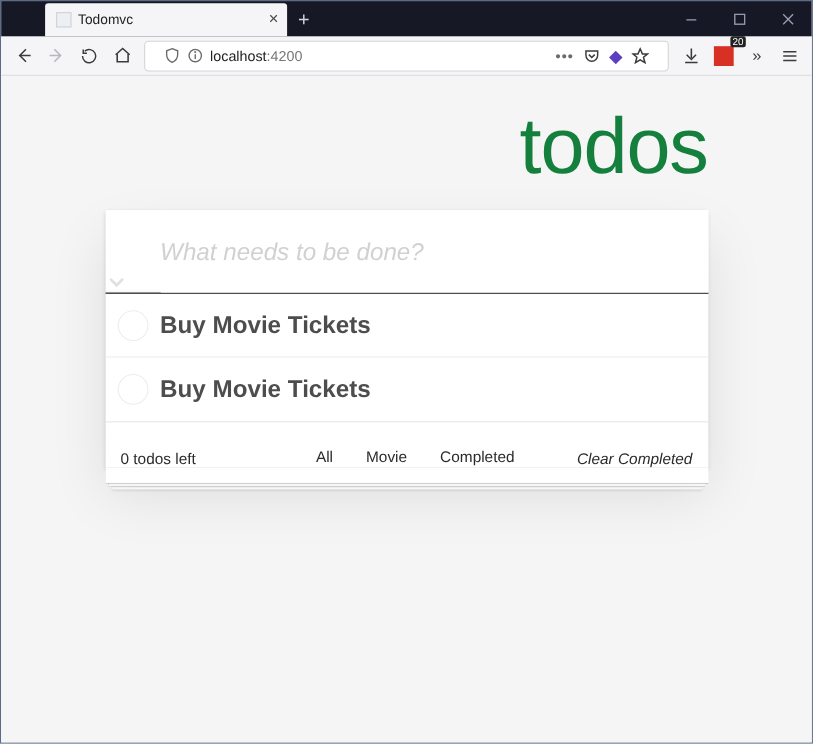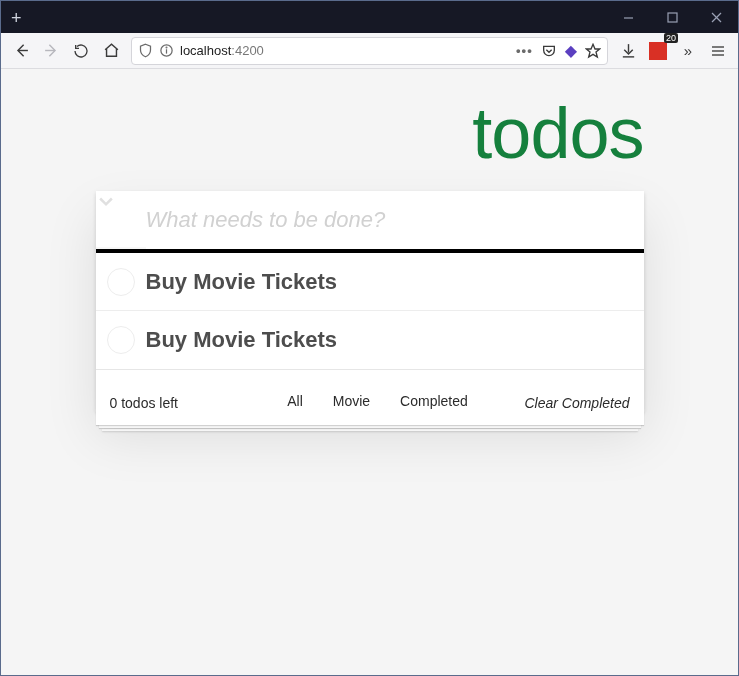--- a/index.html
+++ b/index.html
@@ -92,21 +92,21 @@
   .tb-btn.disabled { color: #b7b7bd; }
   .addr {
     flex: 1;
     height: 28px;
     margin: 0 4px;
     background: #fff;
     border: 1px solid #d5d5da;
     border-radius: 4px;
     display: flex;
     align-items: center;
-    padding: 0 6px;
+    padding: 0 17px;
     font-size: 13px;
     color: #777;
     gap: 6px;
   }
   .addr .url-host { color: #222; }
   .addr-right {
     margin-left: auto;
     display: flex;
     align-items: center;
     gap: 8px;
@@ -145,23 +145,23 @@
     font-family: "Helvetica Neue", Arial, sans-serif;
     letter-spacing: -1px;
   }
   .todoapp {
     background: #fff;
     box-shadow: 0 2px 4px rgba(0,0,0,0.15), 0 25px 50px rgba(0,0,0,0.1);
     position: relative;
   }
   .new-row {
     display: flex;
-    align-items: flex-start;
-    height: 62px;
-    border-bottom: 4px solid #000000;
+    align-items: flex-end;
+    height: 76px;
+    border-bottom: 1px solid #000000;
     box-shadow: inset 0 -2px 1px rgba(0,0,0,0.03);
   }
   .toggle-all {
     width: 50px;
     text-align: center;
     color: #e6e6e6;
     font-size: 22px;
     transform: rotate(0deg);
     cursor: pointer;
   }
@@ -239,20 +239,25 @@
     margin-left: auto;
     cursor: pointer;
     font-style: italic;
   }
   svg { display: block; }
 </style>
 </head>
 <body>
 
 <div class="titlebar">
+  <div class="tab">
+    <span class="favicon"></span>
+    <span>Todomvc</span>
+    <span class="tab-close">×</span>
+  </div>
   <div class="tab-add">+</div>
   <div class="window-controls">
     <div>
         <svg width="11" height="11">
           <line x1="1" y1="6" x2="10" y2="6" stroke-width="1.2"></line>
         </svg>
       </div>
     <div>
         <svg width="11" height="11">
           <rect x="1" y="1" width="9" height="9" fill="none" stroke-width="1.2"></rect>

